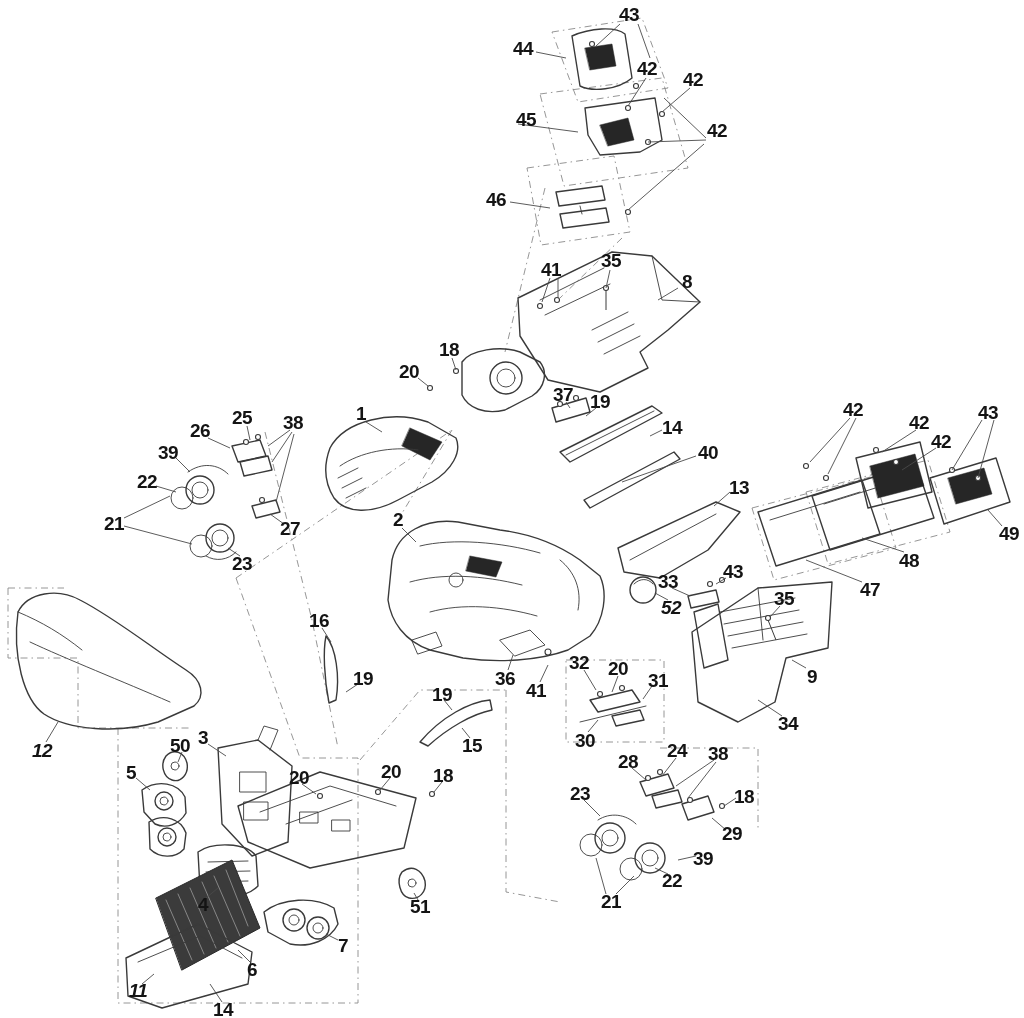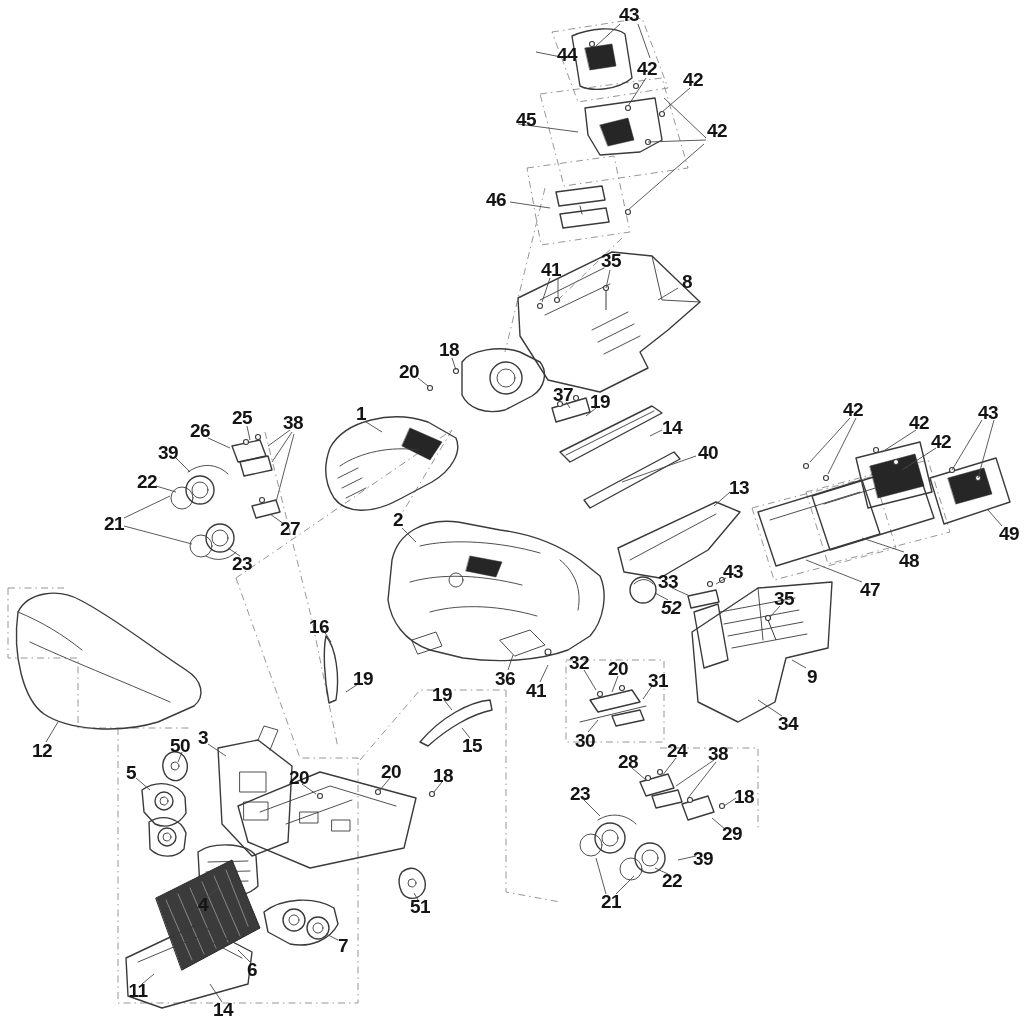--- a/index.html
+++ b/index.html
@@ -222,21 +222,21 @@
       <path d="M850,418 L810,462 M856,418 L828,474 M916,430 L882,452 M982,420 L952,470 M994,420 L978,478 M936,448 L902,470 M1002,526 L988,510 M904,552 L862,538 M862,582 L806,560"></path>
       <path d="M672,588 L690,596 M726,578 L716,584 M668,600 L655,593 M780,606 L770,617 M806,668 L792,660 M782,716 L758,700"></path>
       <path d="M322,628 L331,642 M358,684 L346,692 M584,670 L596,690 M618,676 L612,692 M652,686 L643,699 M540,682 L548,665 M508,670 L513,655 M444,700 L452,710 M470,738 L462,728 M588,732 L598,720"></path>
       <path d="M46,742 L58,722 M208,744 L226,756 M182,752 L178,762 M136,778 L150,790 M302,784 L316,794 M390,778 L380,790 M442,782 L434,792 M206,898 L218,888 M418,900 L414,893 M338,940 L326,934 M250,962 L238,950 M142,984 L154,974 M222,1002 L210,984"></path>
       <path d="M676,758 L662,776 M714,760 L676,786 M716,762 L688,798 M632,768 L646,780 M736,798 L724,806 M584,800 L600,816 M726,830 L712,818 M696,856 L678,860 M668,874 L655,868 M606,894 L596,858 M616,894 L634,876"></path>
     </g>
   </svg>
 
   <div>
       <span class="part-label" style="left: 629px; top: 14px;">43</span>
-      <span class="part-label" style="left: 523px; top: 54px; margin-left: 44px;">44</span>
+      <span class="part-label" style="left: 523px; top: 48px;">44</span>
       <span class="part-label" style="left: 647px; top: 68px;">42</span>
       <span class="part-label" style="left: 693px; top: 79px;">42</span>
       <span class="part-label" style="left: 526px; top: 119px;">45</span>
       <span class="part-label" style="left: 717px; top: 130px;">42</span>
       <span class="part-label" style="left: 496px; top: 199px;">46</span>
       <span class="part-label" style="left: 551px; top: 269px;">41</span>
       <span class="part-label" style="left: 611px; top: 260px;">35</span>
       <span class="part-label" style="left: 687px; top: 281px;">8</span>
       <span class="part-label" style="left: 449px; top: 349px;">18</span>
       <span class="part-label" style="left: 409px; top: 371px;">20</span>
@@ -260,28 +260,28 @@
       <span class="part-label" style="left: 988px; top: 412px;">43</span>
       <span class="part-label" style="left: 941px; top: 441px;">42</span>
       <span class="part-label" style="left: 1009px; top: 533px;">49</span>
       <span class="part-label" style="left: 909px; top: 560px;">48</span>
       <span class="part-label" style="left: 870px; top: 589px;">47</span>
       <span class="part-label" style="left: 668px; top: 581px;">33</span>
       <span class="part-label" style="left: 733px; top: 571px;">43</span>
       <span class="part-label" style="left: 671px; top: 607px; font-style: italic;">52</span>
       <span class="part-label" style="left: 784px; top: 598px;">35</span>
       <span class="part-label" style="left: 812px; top: 676px;">9</span>
-      <span class="part-label" style="left: 319px; top: 620px; margin-top: 6px;">16</span>
+      <span class="part-label" style="left: 319px; top: 620px;">16</span>
       <span class="part-label" style="left: 363px; top: 678px;">19</span>
       <span class="part-label" style="left: 579px; top: 662px;">32</span>
       <span class="part-label" style="left: 618px; top: 668px;">20</span>
       <span class="part-label" style="left: 658px; top: 680px;">31</span>
       <span class="part-label" style="left: 536px; top: 690px;">41</span>
       <span class="part-label" style="left: 505px; top: 678px;">36</span>
-      <span class="part-label" style="left: 42px; top: 750px;">12</span>
+      <span class="part-label" style="left: 42px; top: 750px; font-style: italic;">12</span>
       <span class="part-label" style="left: 203px; top: 737px;">3</span>
       <span class="part-label" style="left: 180px; top: 745px;">50</span>
       <span class="part-label" style="left: 131px; top: 772px;">5</span>
       <span class="part-label" style="left: 442px; top: 694px;">19</span>
       <span class="part-label" style="left: 472px; top: 745px;">15</span>
       <span class="part-label" style="left: 585px; top: 740px;">30</span>
       <span class="part-label" style="left: 788px; top: 723px;">34</span>
       <span class="part-label" style="left: 677px; top: 750px;">24</span>
       <span class="part-label" style="left: 718px; top: 753px;">38</span>
       <span class="part-label" style="left: 628px; top: 761px;">28</span>
@@ -291,16 +291,16 @@
       <span class="part-label" style="left: 703px; top: 858px;">39</span>
       <span class="part-label" style="left: 672px; top: 880px;">22</span>
       <span class="part-label" style="left: 611px; top: 901px;">21</span>
       <span class="part-label" style="left: 299px; top: 777px;">20</span>
       <span class="part-label" style="left: 391px; top: 771px;">20</span>
       <span class="part-label" style="left: 443px; top: 775px;">18</span>
       <span class="part-label" style="left: 203px; top: 904px;">4</span>
       <span class="part-label" style="left: 420px; top: 906px;">51</span>
       <span class="part-label" style="left: 343px; top: 945px;">7</span>
       <span class="part-label" style="left: 252px; top: 969px;">6</span>
-      <span class="part-label" style="left: 138px; top: 990px;">11</span>
+      <span class="part-label" style="left: 138px; top: 990px; font-style: italic;">11</span>
       <span class="part-label" style="left: 223px; top: 1009px;">14</span>
     </div>
 </div>
 
 </body></html>

